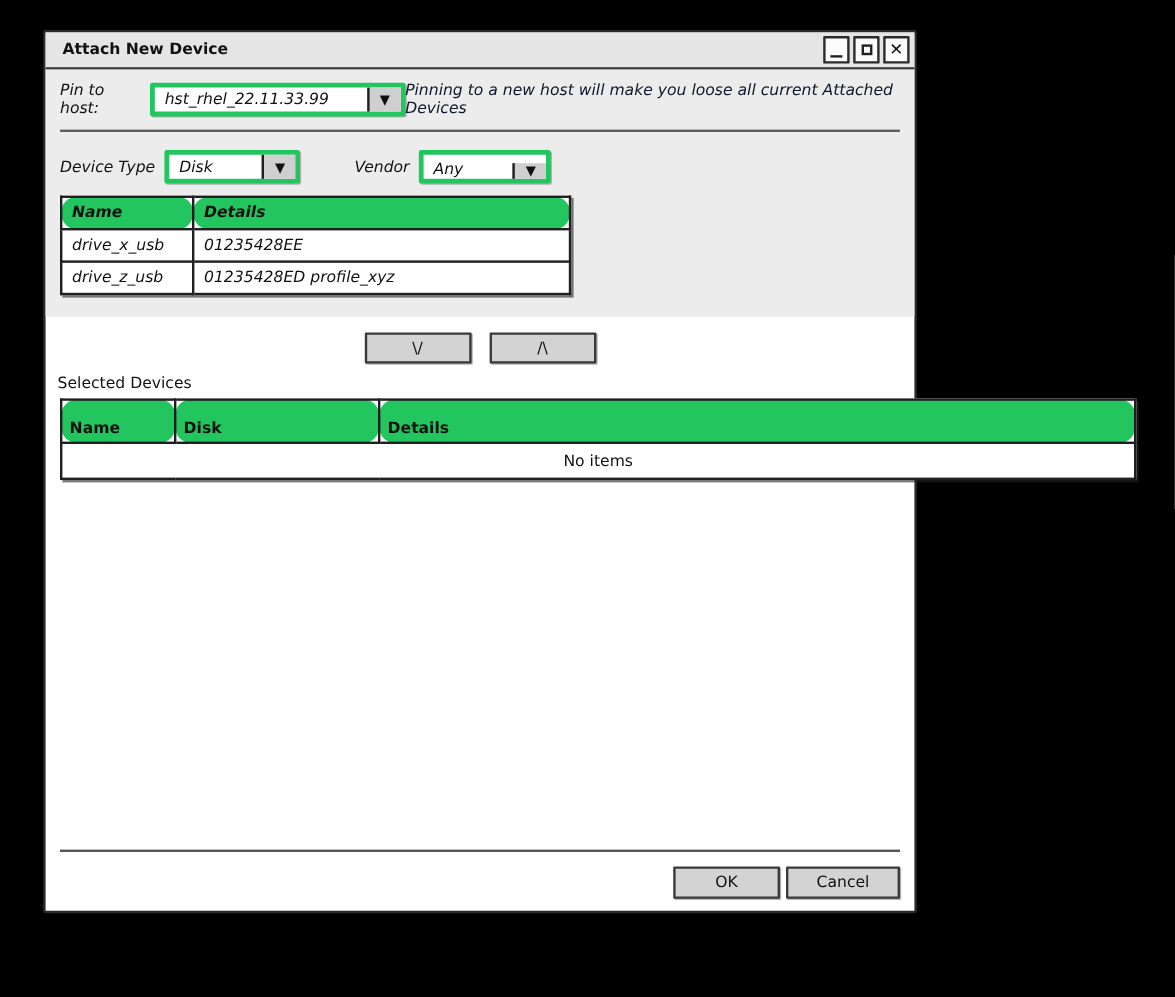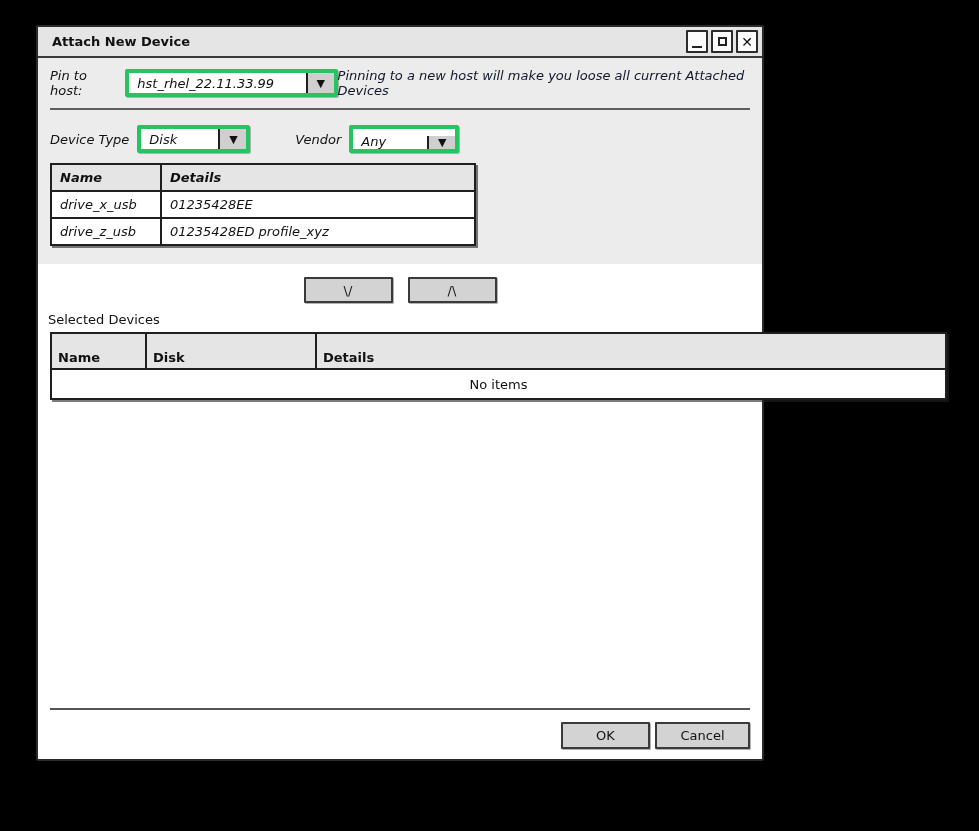--- a/index.html
+++ b/index.html
@@ -71,21 +71,21 @@
   .warning { margin-left:auto; color:#0f172a; padding-right:2px; }
   .panel-divider { border:none; border-top:2px solid #5e5e5e; margin-top:10px; }
   .filters-row { display:flex; align-items:center; margin-top:15px; height:28px; }
   .devtype-label { margin-right:8px; }
   .combo-devtype { width:113px; }
   .vendor-label { margin-left:45px; margin-right:8px; }
   .combo-vendor { width:110px;align-items:flex-end; }
   
   table { border-collapse:collapse; background:#fff; }
   th, td { border:2px solid #1f1f1f; padding:4px 8px; font-size:13px; text-align:left; }
-  th { background:#e5e5e5; font-weight:bold; }
+  th { background:#22c55e; font-weight:bold;border-radius:13px; }
   .avail-table { margin-top:10px; width:426px; box-shadow:2px 2px 0 rgba(35,35,35,0.6); }
   .avail-table .col-name { width:110px; }
   .avail-table td, .avail-table th { height:27px; }
   
   .transfer-row { display:flex; justify-content:center; gap:15px; margin-top:13px; }
   .sketch-btn {
     width:89px; height:26px;
     background:#d3d3d3;
     border:2px solid #3a3a3a;
     border-radius:1px;

